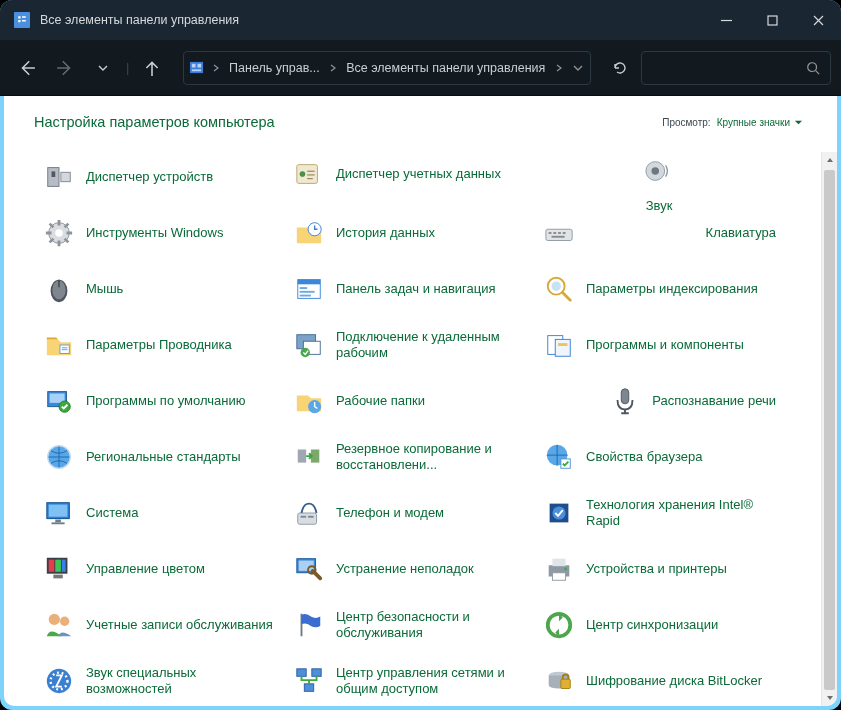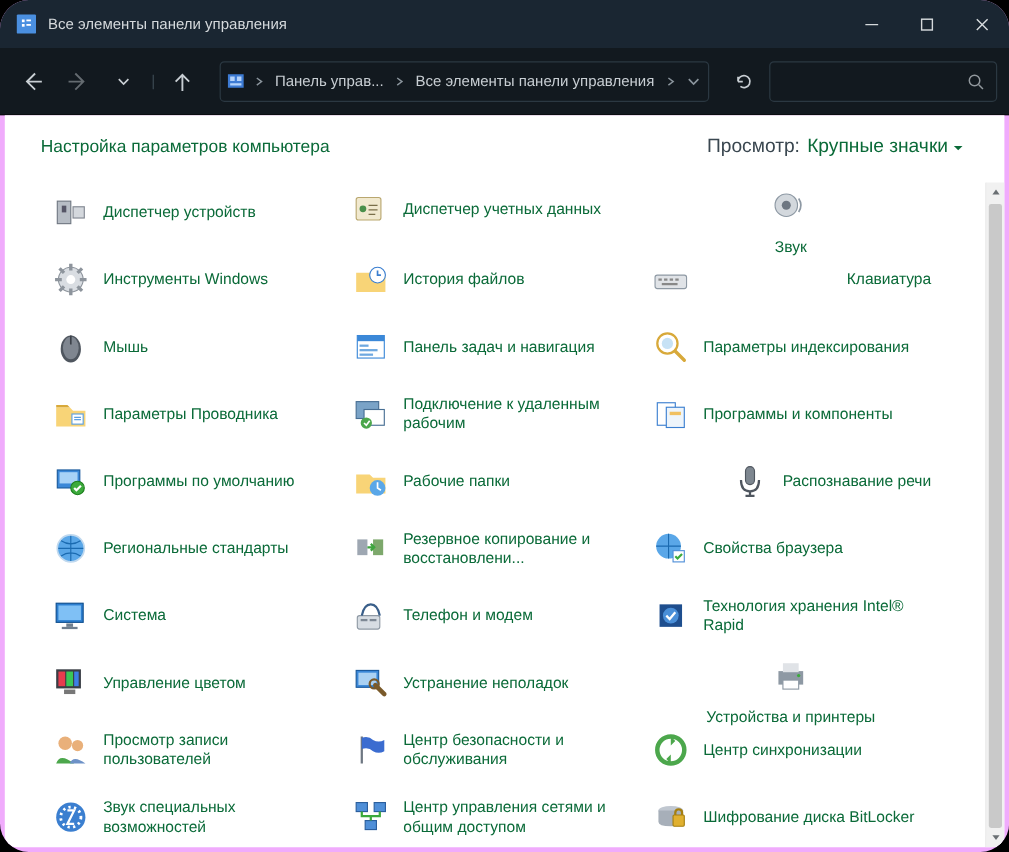--- a/index.html
+++ b/index.html
@@ -1,17 +1,17 @@
 <!DOCTYPE html>
 <html><head>
 <meta charset="utf-8">
 <style>
   * { box-sizing: border-box; margin: 0; padding: 0; }
   html, body { width: 841px; height: 710px; overflow: hidden; font-family: "Segoe UI", Tahoma, sans-serif; font-size: 13px; background: #000; }
-  .window { width: 841px; height: 710px; background: #f0abfc; border-radius: 24px; overflow: hidden; position: relative; }
+  .window { width: 841px; height: 710px; background: #7dd3fc; border-radius: 12px; overflow: hidden; position: relative; }
   .titlebar { height: 40px; background: #1a2632; display: flex; align-items: center; justify-content: space-between; color: #d5d9dc; }
   .titlebar-left { display: flex; align-items: center; gap: 10px; padding-left: 14px; }
   .title-icon { width: 16px; height: 16px; background: #4a8fe0; display: inline-flex; align-items: center; justify-content: center; border-radius: 1px; }
   .title-icon svg { width: 12px; height: 12px; }
   .title-text { font-size: 12.5px; }
   .win-btns { display: flex; }
   .win-btn { width: 46px; height: 40px; display: flex; align-items: center; justify-content: center; color: #d5d9dc; cursor: pointer; }
   .win-btn svg { width: 11px; height: 11px; }
   .navbar { height: 56px; background: #12191f; display: flex; align-items: center; gap: 4px; padding: 0 10px; color: #c8ced3; border-bottom: 1px solid #0a0d10; }
   .nav-arrow { width: 34px; height: 34px; display: flex; align-items: center; justify-content: center; color: #c8ced3; cursor: pointer; border-radius: 4px; }
@@ -24,21 +24,21 @@
   .bc-chev svg { width: 8px; height: 8px; }
   .bc-seg { padding: 0 6px; font-size: 12.5px; white-space: nowrap; cursor: pointer; }
   .bc-drop { margin-left: auto; width: 30px; display: flex; align-items: center; justify-content: center; color: #8a949c; cursor: pointer; }
   .bc-drop svg { width: 10px; height: 10px; }
   .refresh-btn { width: 34px; height: 34px; display: flex; align-items: center; justify-content: center; color: #c8ced3; cursor: pointer; }
   .searchbox { width: 190px; height: 34px; border: 1px solid #2b3842; border-radius: 4px; display: flex; align-items: center; justify-content: flex-end; padding: 0 10px; cursor: text; }
   .searchbox svg { width: 14px; height: 14px; opacity: 0.7; }
   .content { position: absolute; top: 96px; bottom: 4px; left: 4px; right: 4px; background: #fff; border-bottom-left-radius: 10px; border-bottom-right-radius: 10px; overflow: hidden; }
   .content-header { display: flex; align-items: center; justify-content: space-between; padding: 18px 34px 10px 30px; }
   .page-title { color: #0a6a38; font-size: 14.5px; font-weight: 400; }
-  .view-ctrl { display: flex; align-items: center; gap: 6px; font-size: 16px; }
+  .view-ctrl { display: flex; align-items: center; gap: 6px; font-size: 10px; }
   .view-lbl { color: #3a4750; }
   .view-link { color: #0a6a38; display: flex; align-items: center; gap: 4px; cursor: pointer; }
   .view-link svg { width: 9px; height: 9px; }
   .items-viewport { position: absolute; top: 56px; bottom: 0; left: 0; right: 0; overflow: hidden; }
   .items-grid { display: grid; grid-template-columns: repeat(3, 250px); row-gap: 6px; column-gap: 0; padding: 0 22px 14px 30px; position: relative; }
   .item { display: flex; align-items: center; gap: 10px; height: 50px; padding: 2px 8px; cursor: pointer; border-radius: 2px; position: relative; }
   .item .icon { width: 34px; height: 34px; display: flex; align-items: center; justify-content: center; flex-shrink: 0; }
   .item .icon svg { width: 30px; height: 30px; }
   .item .label { color: #0a6a38; font-size: 13px; line-height: 1.25; word-break: break-word; }
   .item.cutoff { height: 44px; }
@@ -257,21 +257,21 @@
           </div>
           <div class="item" style="grid-area: 9 / 1;">
             <span class="icon">
               <svg viewBox="0 0 32 32">
                 <circle cx="11" cy="10" r="6" fill="#e9b07a"></circle>
                 <path d="M3 28 q3-10 16 0 z" fill="#4ca74c"></path>
                 <circle cx="22" cy="12" r="5" fill="#e9b07a"></circle>
                 <path d="M15 28 q3-8 14 0 z" fill="#6d91c7"></path>
               </svg>
             </span>
-            <span class="label">Просмотр записи пользователей</span>
+            <span class="label">Учетные записи обслуживания</span>
           </div>
           <div class="item" style="grid-area: 10 / 1;">
             <span class="icon">
               <svg viewBox="0 0 32 32">
                 <circle cx="16" cy="16" r="13" fill="#3b7fd0"></circle>
                 <circle cx="16" cy="16" r="9" fill="none" stroke="#fff" stroke-width="2.5" stroke-dasharray="2 3"></circle>
                 <path d="M13 10 h6 l-6 12 h6" stroke="#fff" stroke-width="2" fill="none"></path>
               </svg>
             </span>
             <span class="label">Звук специальных возможностей</span>
@@ -287,21 +287,21 @@
             <span class="label">Диспетчер учетных данных</span>
           </div>
           <div class="item" style="grid-area: 2 / 2;">
             <span class="icon">
               <svg viewBox="0 0 32 32">
                 <path d="M3 10 h12 l3 3 h11 v14 H3 z" fill="#f8d477"></path>
                 <circle cx="22" cy="12" r="7" fill="#fff" stroke="#3b7fd0"></circle>
                 <path d="M22 8 v4 h3" stroke="#3b7fd0" fill="none" stroke-width="1.5"></path>
               </svg>
             </span>
-            <span class="label">История файлов</span>
+            <span class="label">История данных</span>
           </div>
           <div class="item" style="grid-area: 3 / 2;">
             <span class="icon">
               <svg viewBox="0 0 32 32">
                 <rect x="4" y="6" width="24" height="20" fill="#fff" stroke="#3b88d8"></rect>
                 <rect x="4" y="6" width="24" height="5" fill="#3b88d8"></rect>
                 <rect x="6" y="14" width="8" height="2" fill="#6ea8e0"></rect>
                 <rect x="6" y="18" width="16" height="2" fill="#6ea8e0"></rect>
                 <rect x="6" y="22" width="12" height="2" fill="#6ea8e0"></rect>
               </svg>
@@ -448,21 +448,21 @@
           <div class="item" style="grid-area: 7 / 3;">
             <span class="icon">
               <svg viewBox="0 0 32 32">
                 <rect x="6" y="6" width="20" height="20" fill="#1e4e8e"></rect>
                 <circle cx="16" cy="16" r="7" fill="#4a8fd8"></circle>
                 <path d="M12 16 l3 3 l5-6" stroke="#fff" fill="none" stroke-width="2"></path>
               </svg>
             </span>
             <span class="label">Технология хранения Intel® Rapid</span>
           </div>
-          <div class="item" style="grid-area: 8 / 3; flex-direction: column;">
+          <div class="item" style="grid-area: 8 / 3;">
             <span class="icon">
               <svg viewBox="0 0 32 32">
                 <rect x="5" y="12" width="22" height="12" fill="#8e99a4"></rect>
                 <rect x="9" y="5" width="14" height="8" fill="#e0e3e7"></rect>
                 <rect x="9" y="20" width="14" height="8" fill="#fff" stroke="#8e99a4"></rect>
                 <circle cx="23" cy="16" r="1.5" fill="#3caa3c"></circle>
               </svg>
             </span>
             <span class="label">Устройства и принтеры</span>
           </div>

